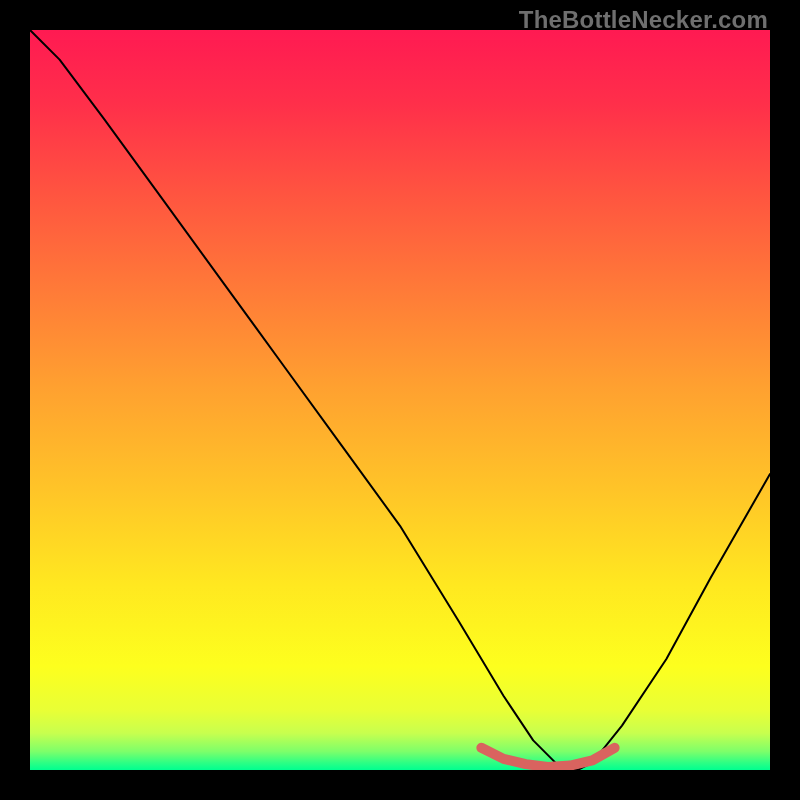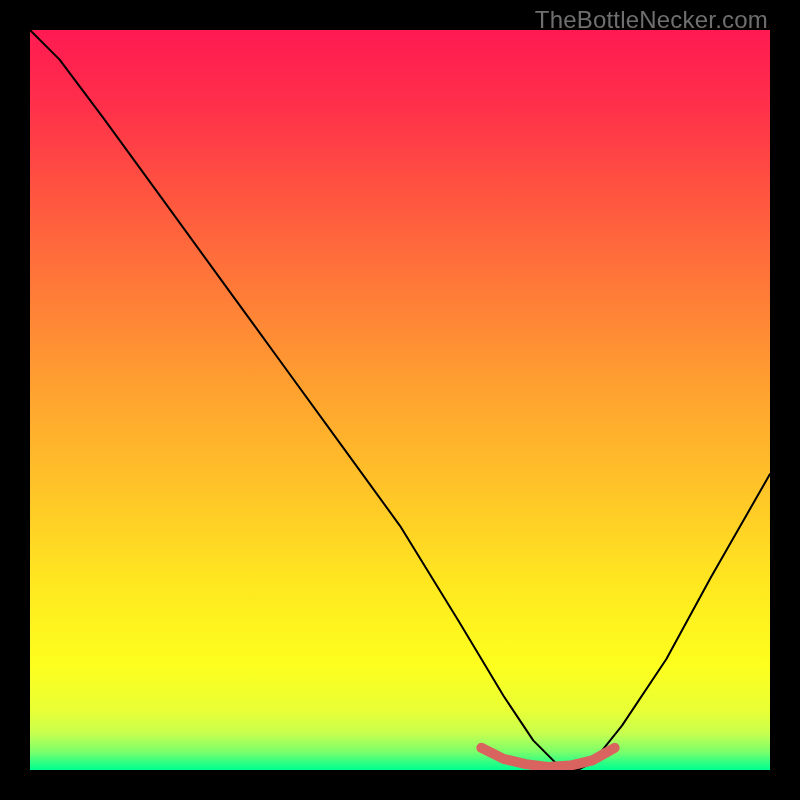--- a/index.html
+++ b/index.html
@@ -39,21 +39,21 @@
       #2eff84 99%,
       #00ff90 100%
     );
   }
   .watermark {
     position: absolute;
     top: 6px;
     right: 32px;
     color: #6f6f6f;
     font-size: 24px;
-    font-weight: 400;
+    font-weight: 700;
     letter-spacing: 0.2px;
     user-select: none;
   }
   svg.curve {
     position: absolute;
     left: 0;
     top: 0;
     width: 740px;
     height: 740px;
     pointer-events: none;

